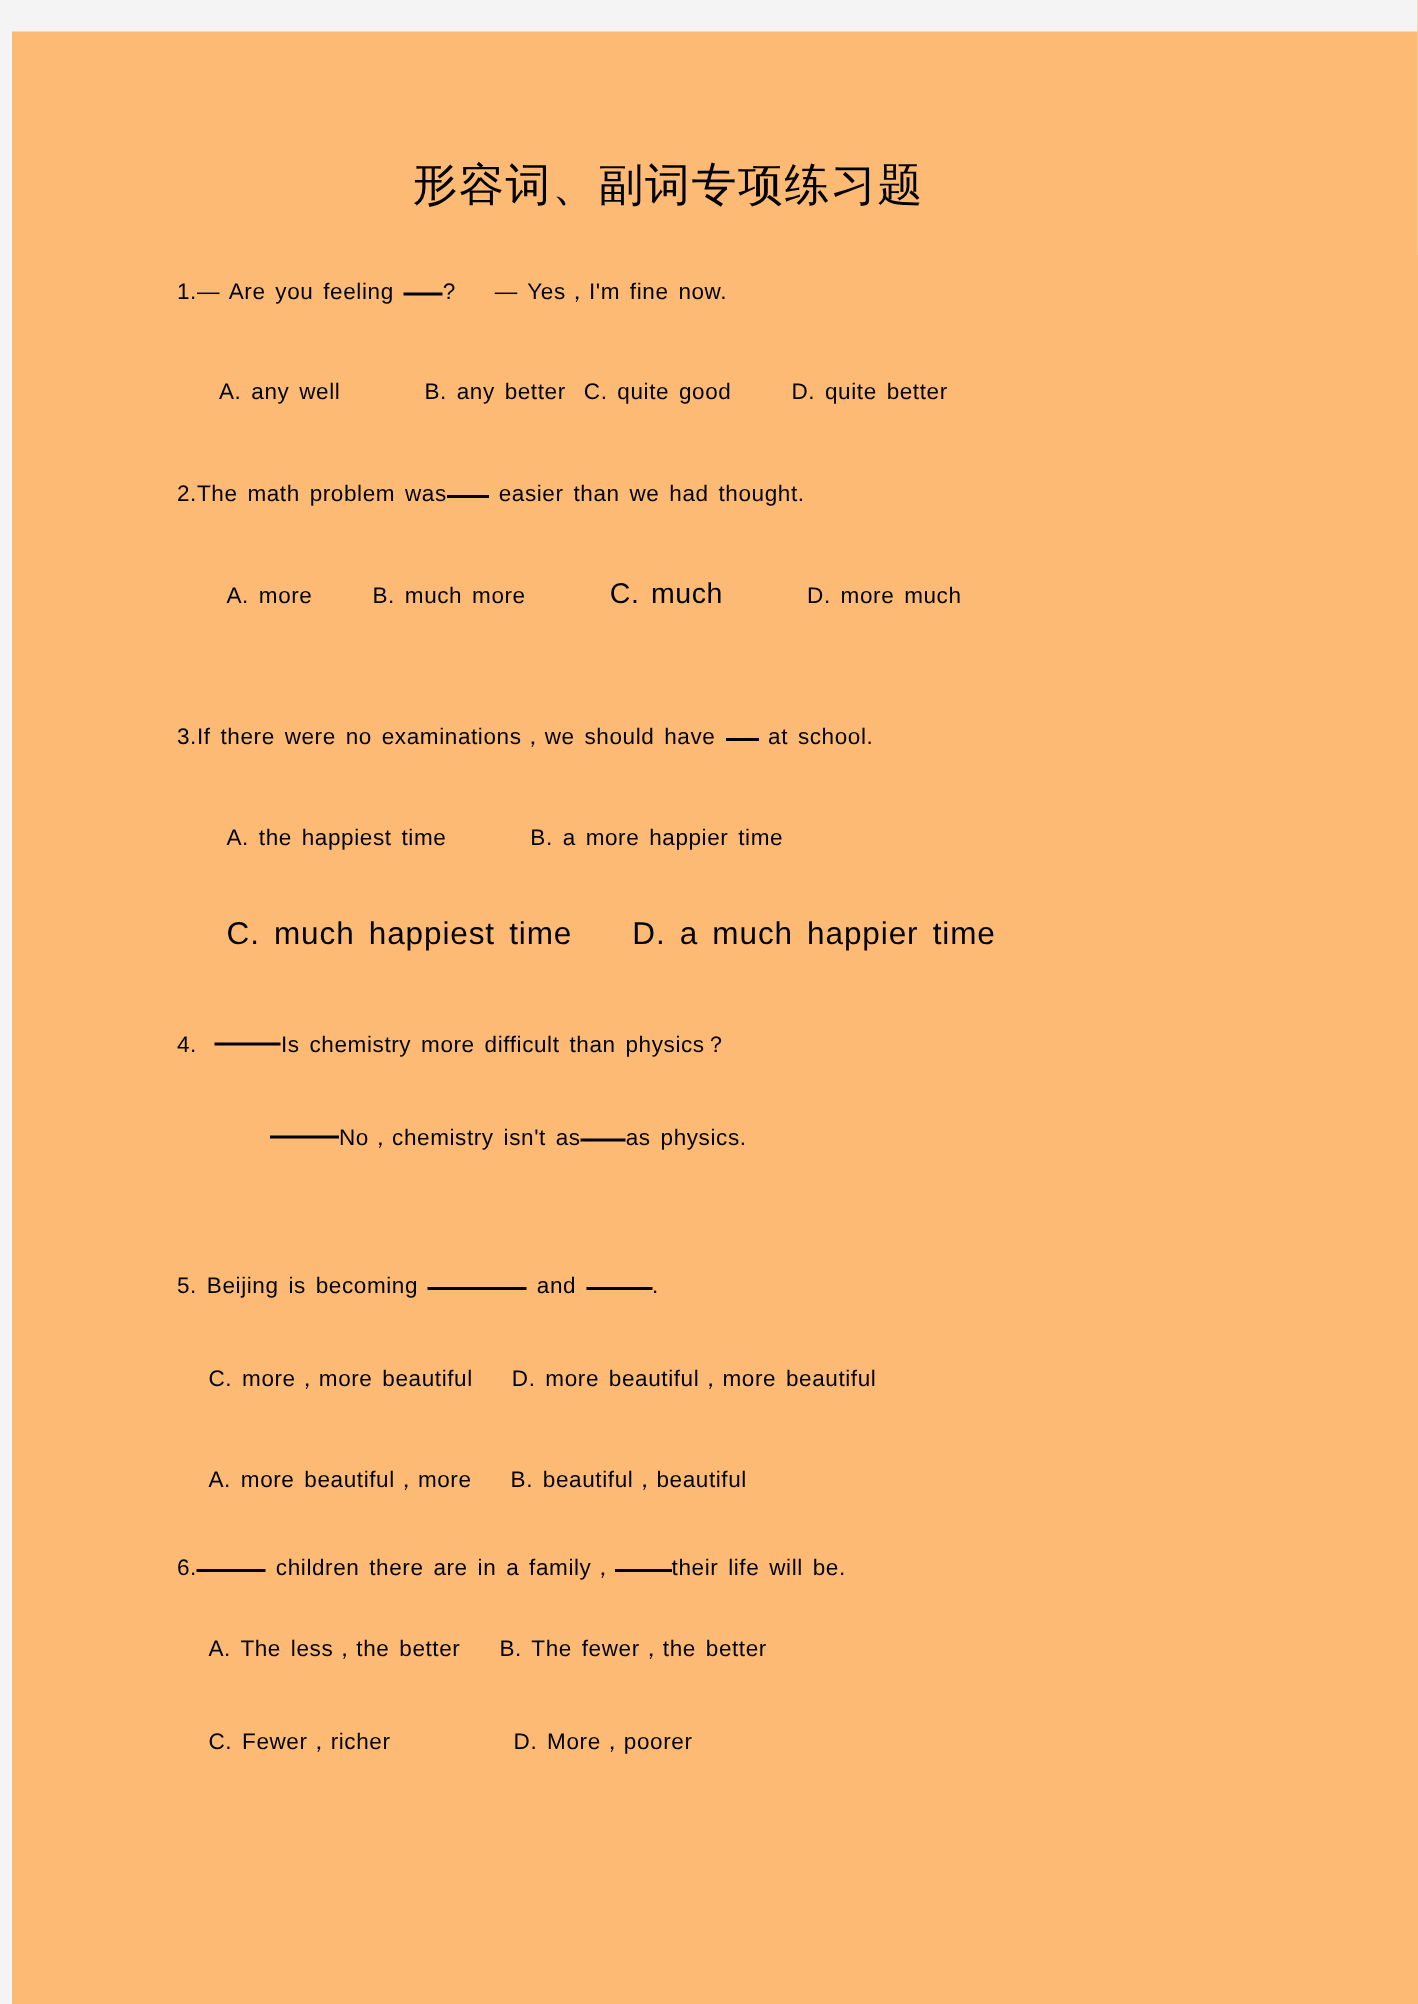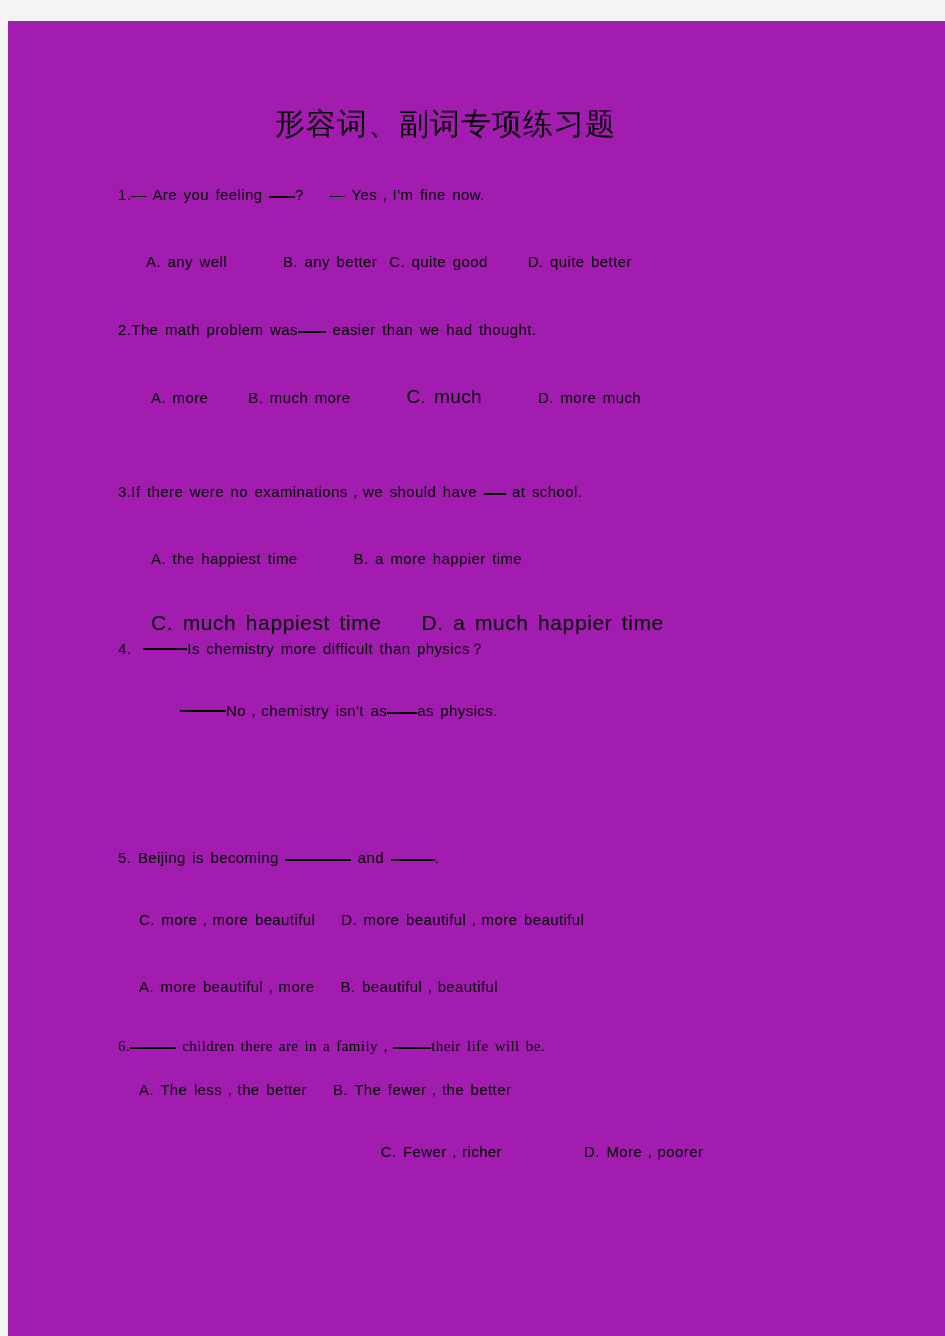--- a/index.html
+++ b/index.html
@@ -15,21 +15,21 @@
     overflow: hidden;
   }
 
   
   .page {
     position: absolute;
     left: 8px;
     top: 21px;
     width: 937px;
     height: 1315px;
-    background: #a21caf;
+    background: #fdba74;
     box-sizing: border-box;
   }
 
   .page-inner {
     position: relative;
     width: 100%;
     height: 100%;
   }
 
   
@@ -151,21 +151,21 @@
         <span>3.</span><span>If there were no examinations，we should have </span><span class="blank w3"></span><span> at school.</span>
       </div>
       <div class="opt-row" style="margin-left:143px; margin-top:45px;">
         <span>A. the happiest time</span><span class="gap-xl"></span><span>B. a more happier time</span>
       </div>
       <div class="opt-row big" style="margin-left:143px; margin-top:42px;">
         <span>C. much happiest time</span><span class="gap-lg"></span><span>D. a much happier time</span>
       </div>
     </div>
 
-    <div class="q-block" style="top:617px;">
+    <div class="q-block" style="top:665px;">
       <div class="stem" style="margin-left:110px;">
         <span>4.</span><span class="gap-sm"></span><span class="dash long"></span><span>Is chemistry more difficult than physics？</span>
       </div>
       <div class="stem" style="margin-left:172px; margin-top:40px;">
         <span class="dash long2"></span><span>No，chemistry isn't as</span><span class="blank w4"></span><span>as physics.</span>
       </div>
     </div>
 
     <div class="q-block" style="top:826px;">
       <div class="stem" style="margin-left:110px;">
@@ -173,25 +173,25 @@
       </div>
       <div class="opt-row" style="margin-left:131px; margin-top:40px;">
         <span>C. more，more beautiful</span><span class="gap-md"></span><span>D. more beautiful，more beautiful</span>
       </div>
       <div class="opt-row" style="margin-left:131px; margin-top:45px;">
         <span>A. more beautiful，more</span><span class="gap-md"></span><span>B. beautiful，beautiful</span>
       </div>
     </div>
 
     <div class="q-block" style="top:1014px;">
-      <div class="stem" style="margin-left:110px;font-family:Liberation Serif, serif;">
+      <div class="stem" style="margin-left:110px;">
         <span>6.</span><span class="blank w7"></span><span> children there are in a family，</span><span class="blank w8"></span><span>their life will be.</span>
       </div>
-      <div class="opt-row" style="margin-left:131px; margin-top:22px;">
+      <div class="opt-row" style="margin-left:131px; margin-top:32px;">
         <span>A. The less，the better</span><span class="gap-md"></span><span>B. The fewer，the better</span>
       </div>
-      <div class="opt-row" style="margin-left:131px; margin-top:40px;text-align:center;">
+      <div class="opt-row" style="margin-left:131px; margin-top:40px;">
         <span>C. Fewer，richer</span><span class="gap-xl"></span><span class="gap-md"></span><span>D. More，poorer</span>
       </div>
     </div>
 
   </div>
 </div>
 
 </body></html>

